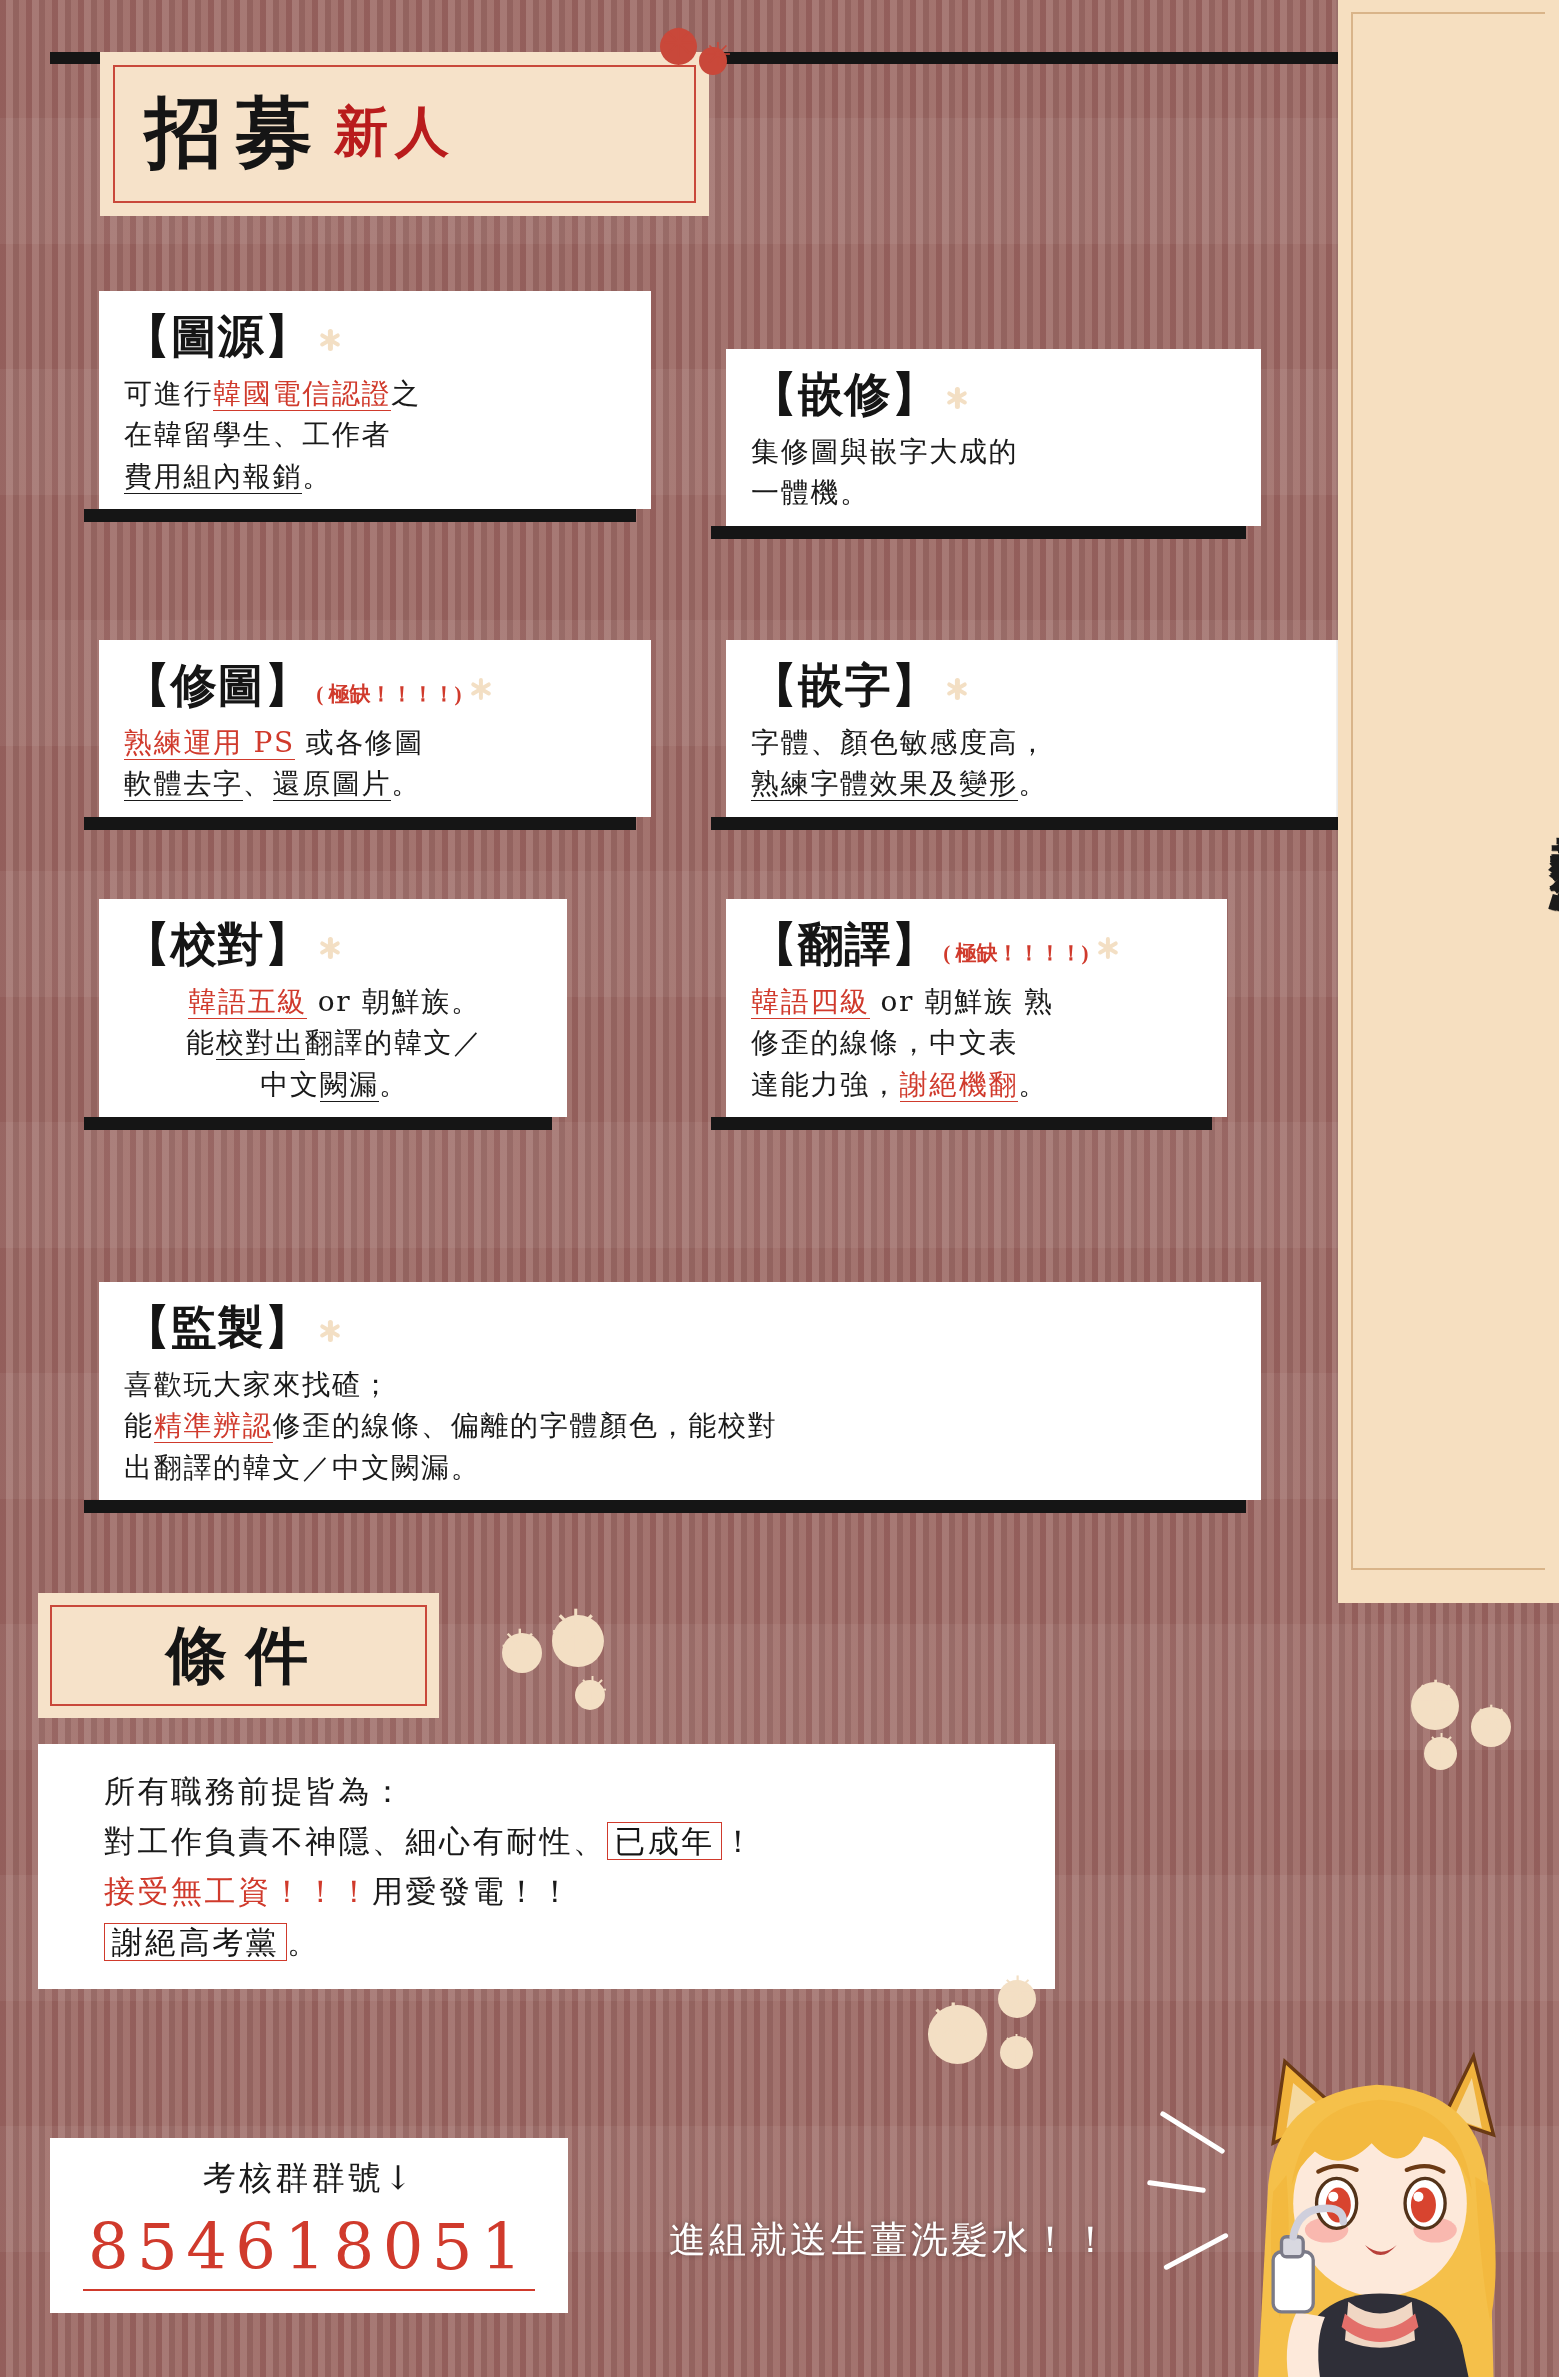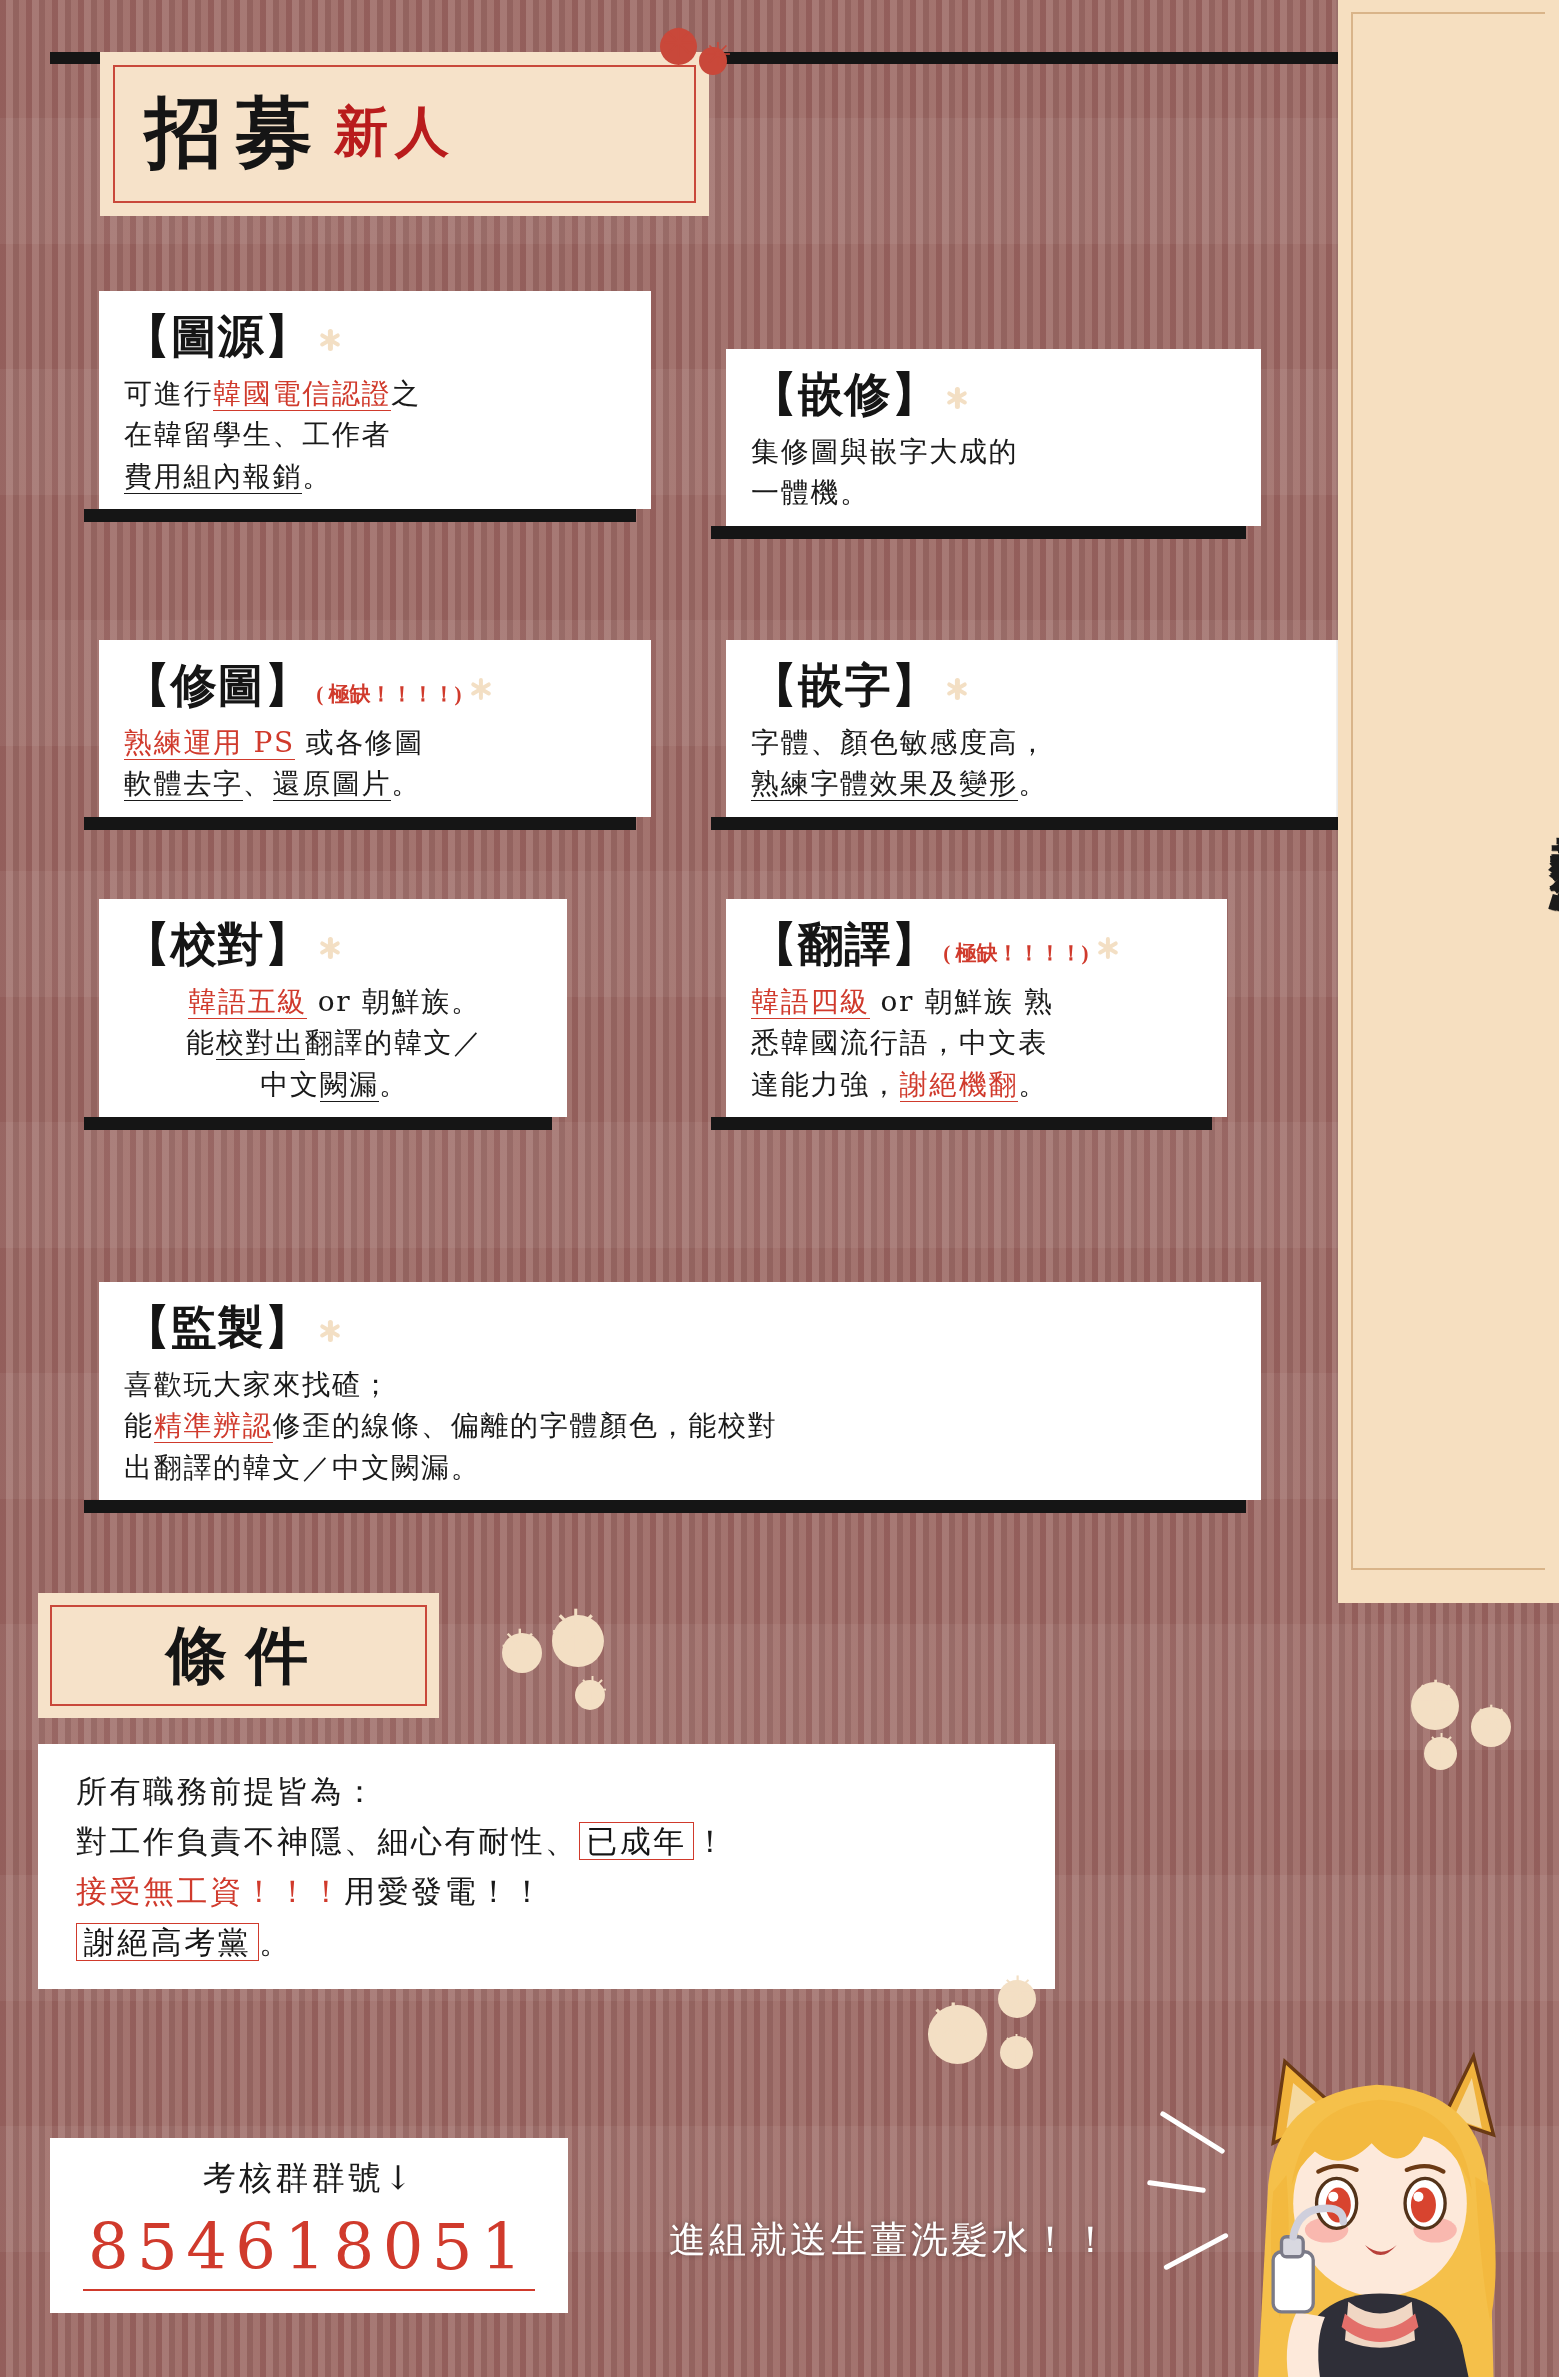--- a/index.html
+++ b/index.html
@@ -275,20 +275,21 @@
     z-index: 4;
     padding: 22px 25px 22px 38px;
     box-sizing: border-box;
   }
   #cond-card .line {
     font-family: "DejaVu Serif", serif;
     font-size: 31px;
     line-height: 1.62;
     color: #1a1a1a;
     letter-spacing: 2.5px;
+    margin-left: 28px;
   }
   #cond-card .red { color: #d03a2c; }
   #cond-card .boxed-dark {
     border: 1.7px solid #d03a2c;
     color: #151515;
     padding: 0 6.7px;
   }
 
   
   #qq-card {
@@ -464,21 +465,21 @@
       <span class="role">【翻譯】</span>
       <span class="urgent">( 極缺！！！！)</span>
       <span class="flower">
           <i></i>
           <i></i>
           <i></i>
         </span>
     </div>
     <div class="body">
       <div><span class="hl">韓語四級</span> or 朝鮮族 熟</div>
-      <div>悉韓國流行語，中文表</div>
+      <div>修歪的線條，中文表</div>
       <div>達能力強，<span class="hl">謝絕機翻</span>。</div>
     </div>
   </div>
 
   <div class="card" style="left:99px;top:1282px;width:1162px;">
     <div class="shadow-bar"></div>
     <div class="title-row">
       <span class="role">【監製】</span>
       <span class="flower">
           <i></i>

